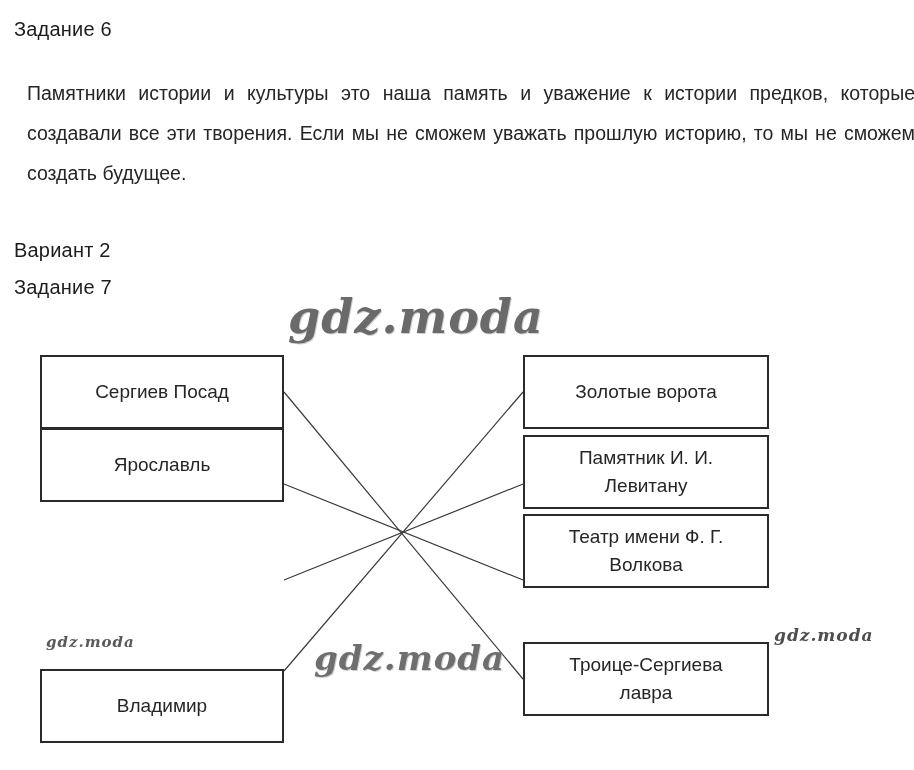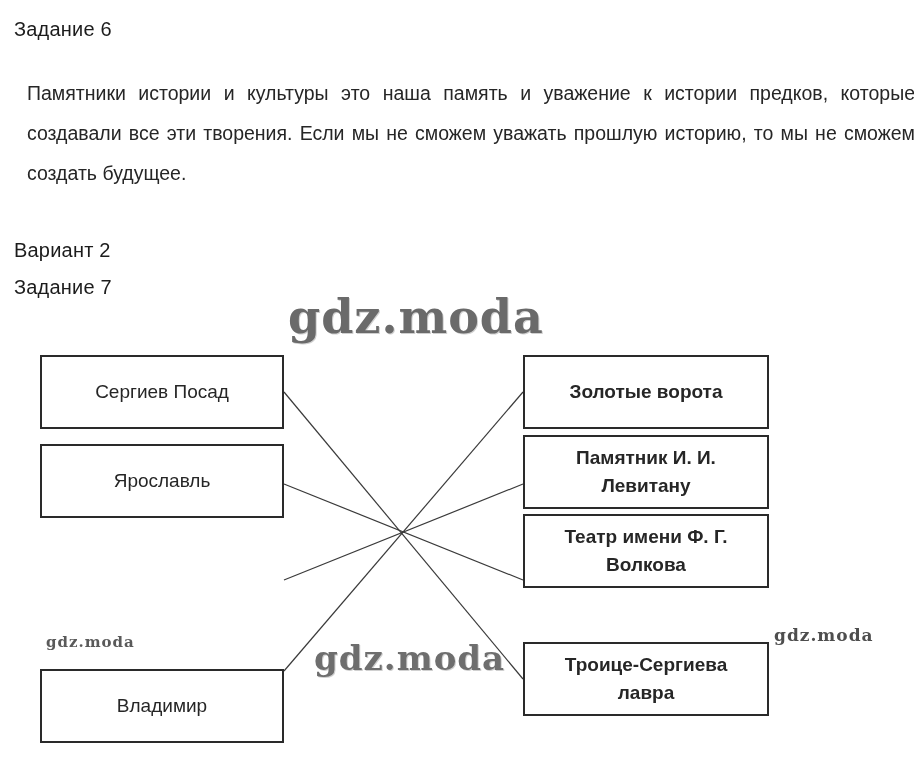--- a/index.html
+++ b/index.html
@@ -41,20 +41,21 @@
   }
   .watermark {
     position: absolute;
     font-family: "DejaVu Serif", serif;
     font-weight: bold;
     color: #6f6f6f;
     text-shadow: 1px 1px 0 rgba(150,150,150,0.45);
     letter-spacing: 1px;
     user-select: none;
     white-space: nowrap;
+    font-style: italic;
   }
   .wm-large  { left: 288px; top: 290px; font-size: 46px; color: #6a6a6a; }
   .wm-medium { left: 314px; top: 638px; font-size: 34px; color: #6e6e6e; }
   .wm-small-left  { left: 46px;  top: 633px; font-size: 15px; color: #5a5a5a; text-shadow: none; }
   .wm-small-right { left: 774px; top: 625px; font-size: 17px; color: #4e4e4e; text-shadow: none; }
   .lines-svg {
     position: absolute;
     left: 0; top: 0;
     width: 914px; height: 770px;
     pointer-events: none;
@@ -71,23 +72,23 @@
     display: flex;
     align-items: center;
     justify-content: center;
     text-align: center;
     font-size: 19px;
     line-height: 1.45;
     color: #262626;
     padding: 0 24px;
   }
   .col-left  { left: 40px;  width: 244px; height: 74px; }
-  .col-right { left: 523px; width: 246px; height: 74px; font-weight: bold; }
+  .col-right { left: 523px; width: 246px; height: 74px; }
   #lb1 { top: 355px; }
-  #lb2 { top: 444px; }
+  #lb2 { top: 428px; }
   #lb3 { top: 543px; }
   #lb4 { top: 637px; margin-top: 32px; }
   #rb1 { top: 355px; }
   #rb2 { top: 435px; }
   #rb3 { top: 514px; }
   #rb4 { top: 642px; }
 </style>
 </head>
 <body>
 

